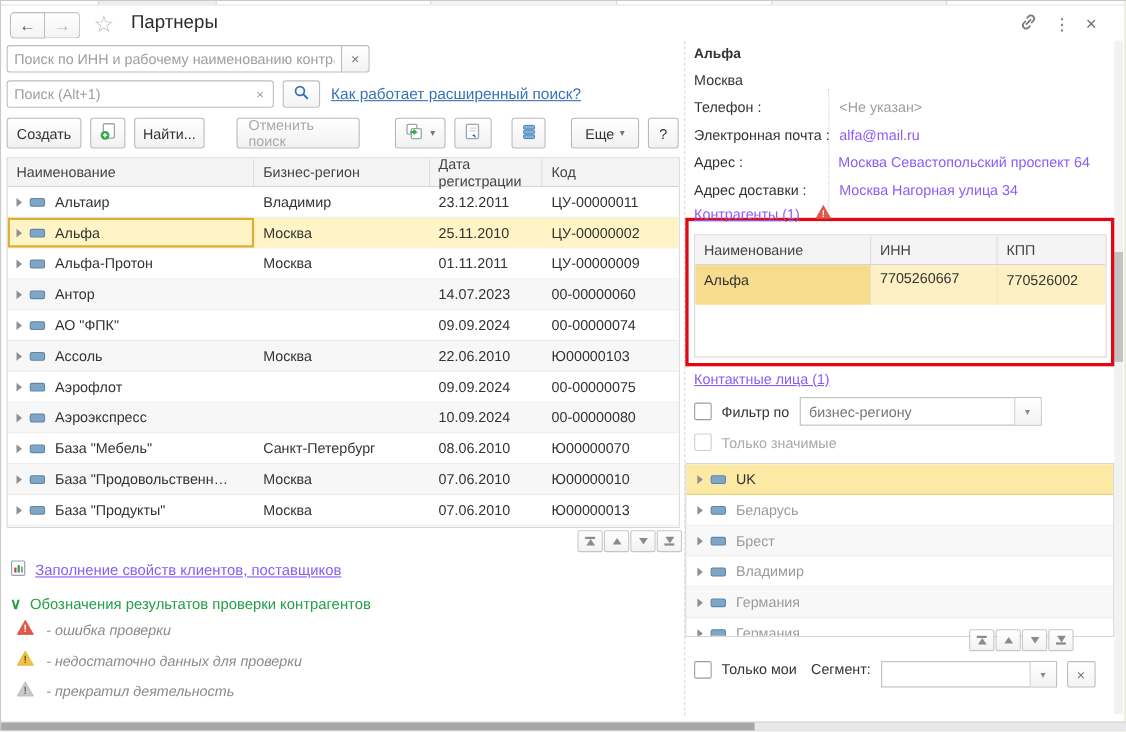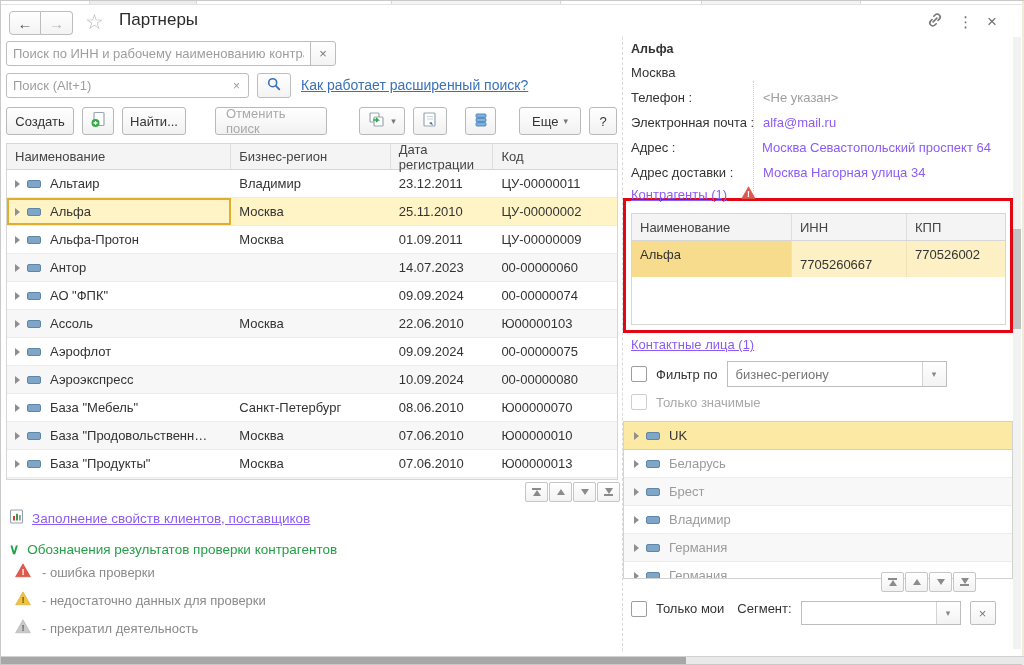--- a/index.html
+++ b/index.html
@@ -51,21 +51,21 @@
   .gico { width:14px; height:8px; background:#7fa6c6; border:1px solid #5e86a8; border-radius:2px; margin-right:9px; flex:none; }
 
   
   .navset { display:flex; gap:1px; }
   .snav { width:23px; height:20px; border:1px solid #c6c6c6; border-radius:2px; background:linear-gradient(#ffffff,#f2f2f2); display:flex; flex-direction:column; align-items:center; justify-content:center; }
   .tri-up { width:0; height:0; border-left:4px solid transparent; border-right:4px solid transparent; border-bottom:6px solid #8b8b8b; }
   .tri-dn { width:0; height:0; border-left:4px solid transparent; border-right:4px solid transparent; border-top:6px solid #8b8b8b; }
   .bar { width:9px; height:2px; background:#8b8b8b; }
 
   .legend-title { color:#23a046; font-size:13.5px; }
-  .legend-text { color:#8a8a8a; font-size:13px; }
+  .legend-text { color:#8a8a8a; font-size:13px;font-style:italic; }
   .chev { color:#23a046; font-size:14px; margin-right:8px; font-weight:bold; }
 
   
   .rpanel-border { left:621px; top:36px; width:0; height:614px; border-left:1px dashed #d9d9d9; }
   .dfield { position:absolute; display:flex; height:25px; align-items:center; }
   .dlabel { width:126px; color:#333; }
   .dval-muted { color:#9e9e9e; }
   .dotsep { position:absolute; border-left:1px dotted #cfcfcf; }
 
   .redbox { left:622px; top:197px; width:390px; height:135px; border:3px solid #e30613; pointer-events:none; z-index:40; }
@@ -231,21 +231,21 @@
       <div class="cell c-date">25.11.2010</div>
       <div class="cell c-code">ЦУ-00000002</div>
     </div>
     <div class="trow">
       <div class="cell c-name">
           <span class="exp"></span>
           <span class="gico"></span>
           <span>Альфа-Протон</span>
         </div>
       <div class="cell c-region">Москва</div>
-      <div class="cell c-date">01.09.2011</div>
+      <div class="cell c-date">01.11.2011</div>
       <div class="cell c-code">ЦУ-00000009</div>
     </div>
     <div class="trow alt">
       <div class="cell c-name">
           <span class="exp"></span>
           <span class="gico"></span>
           <span>Антор</span>
         </div>
       <div class="cell c-region"></div>
       <div class="cell c-date">14.07.2023</div>
@@ -425,21 +425,21 @@
   </div>
 
   <div class="abs ctable">
     <div class="thead">
       <div class="th ccell-name">Наименование</div>
       <div class="th ccell-inn">ИНН</div>
       <div class="th ccell-kpp" style="border-right:none;">КПП</div>
     </div>
     <div class="crow">
       <div class="cell ccell-name" style="align-items:flex-start;padding-top:6px;">Альфа</div>
-      <div class="cell ccell-inn" style="align-items:flex-start;padding-top:16px;">7705260667</div>
+      <div class="cell ccell-inn" style="align-items:flex-start;padding-top:4px;">7705260667</div>
       <div class="cell ccell-kpp" style="align-items:flex-start;padding-top:6px;border-right:none;">770526002</div>
     </div>
   </div>
 
   <div class="abs redbox"></div>
 
   <a class="abs lnk" style="left:630px;top:336px;">Контактные лица (1)</a>
 
   <div class="abs" style="left:630px;top:360px;display:flex;align-items:center;gap:9px;">
     <span class="cb"></span>

